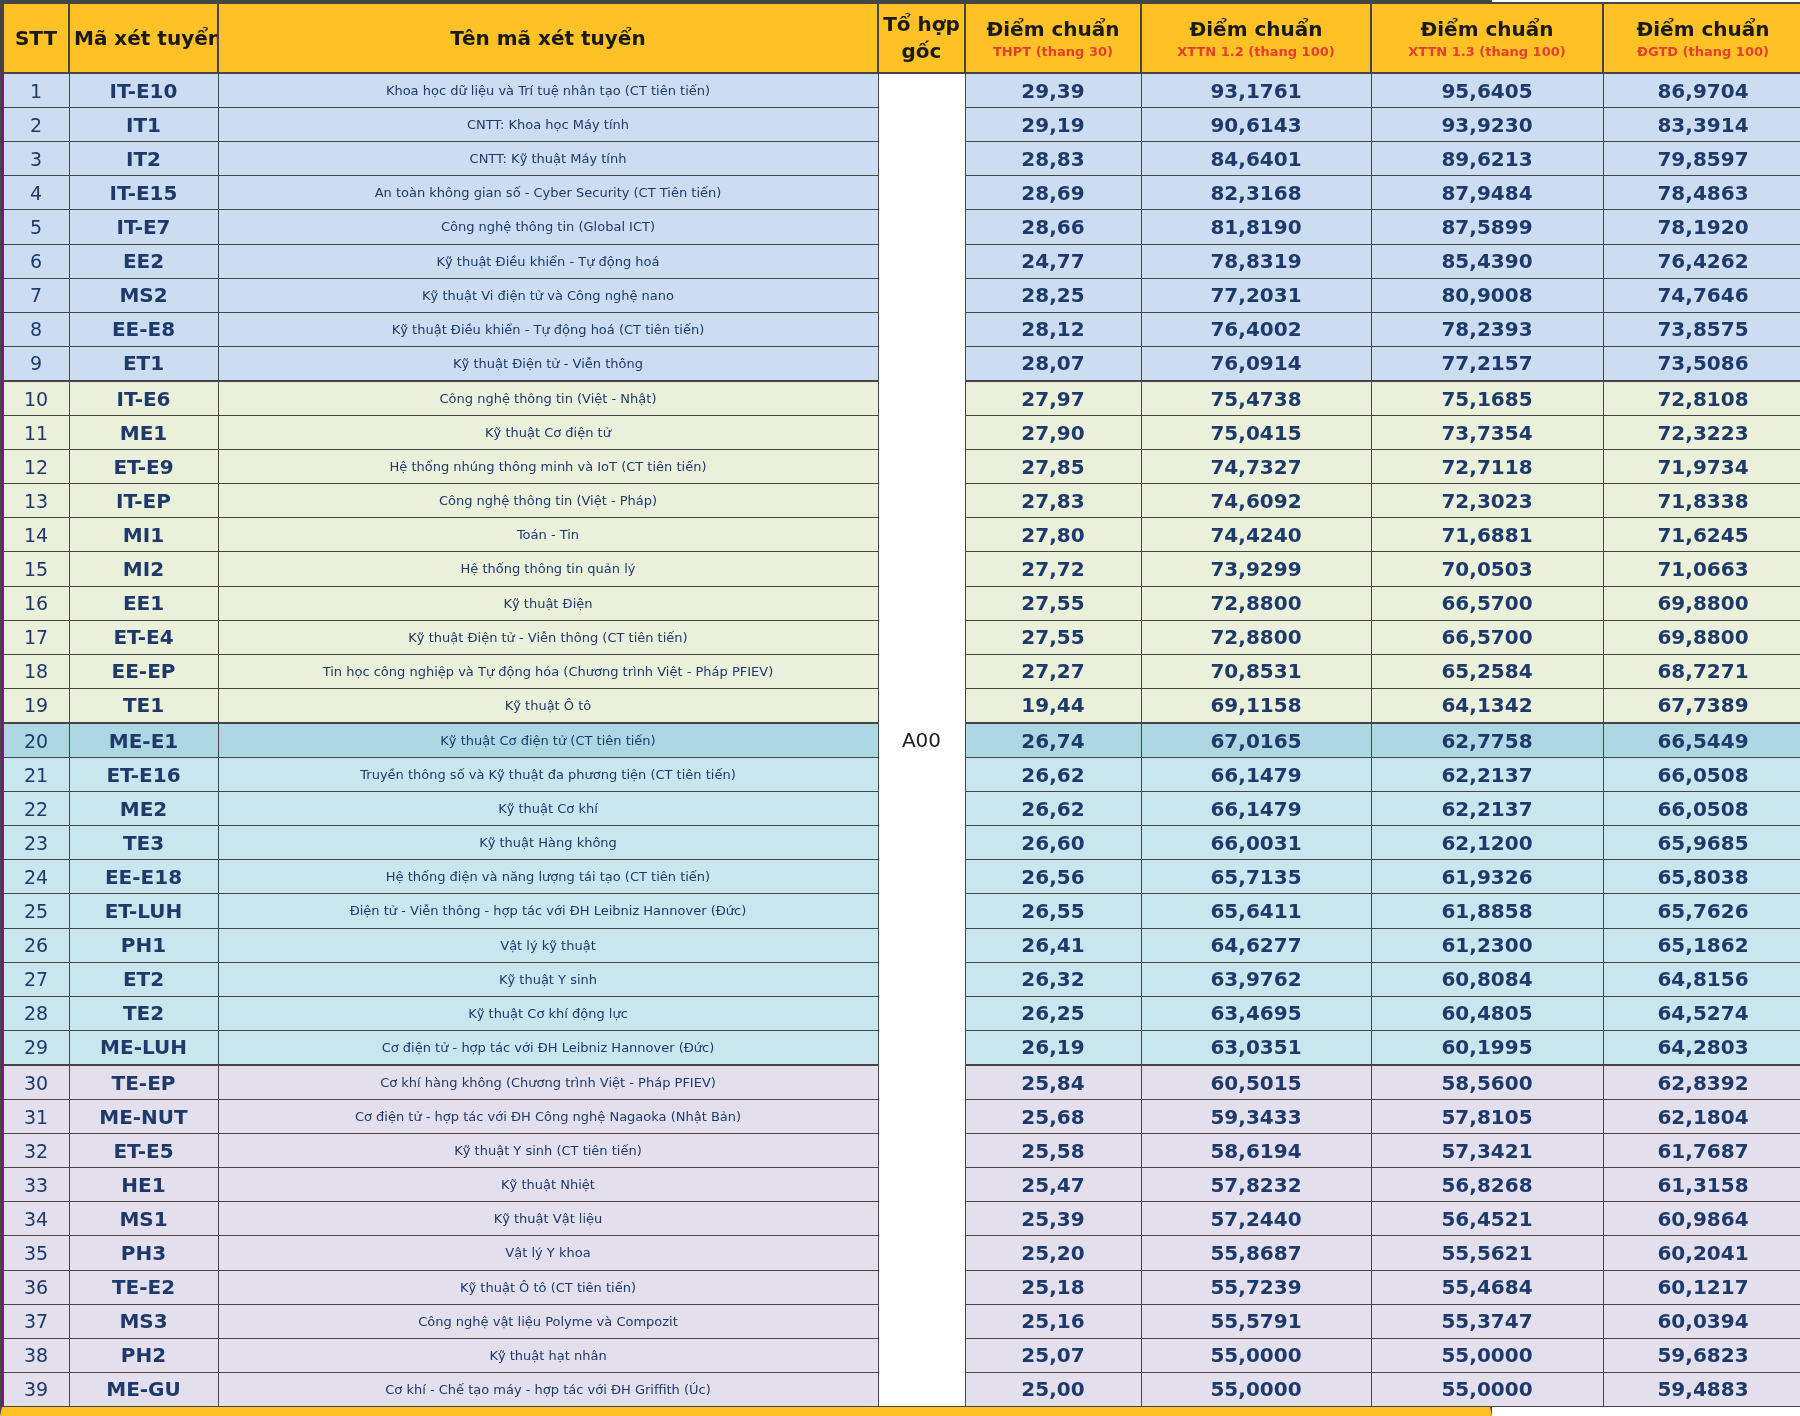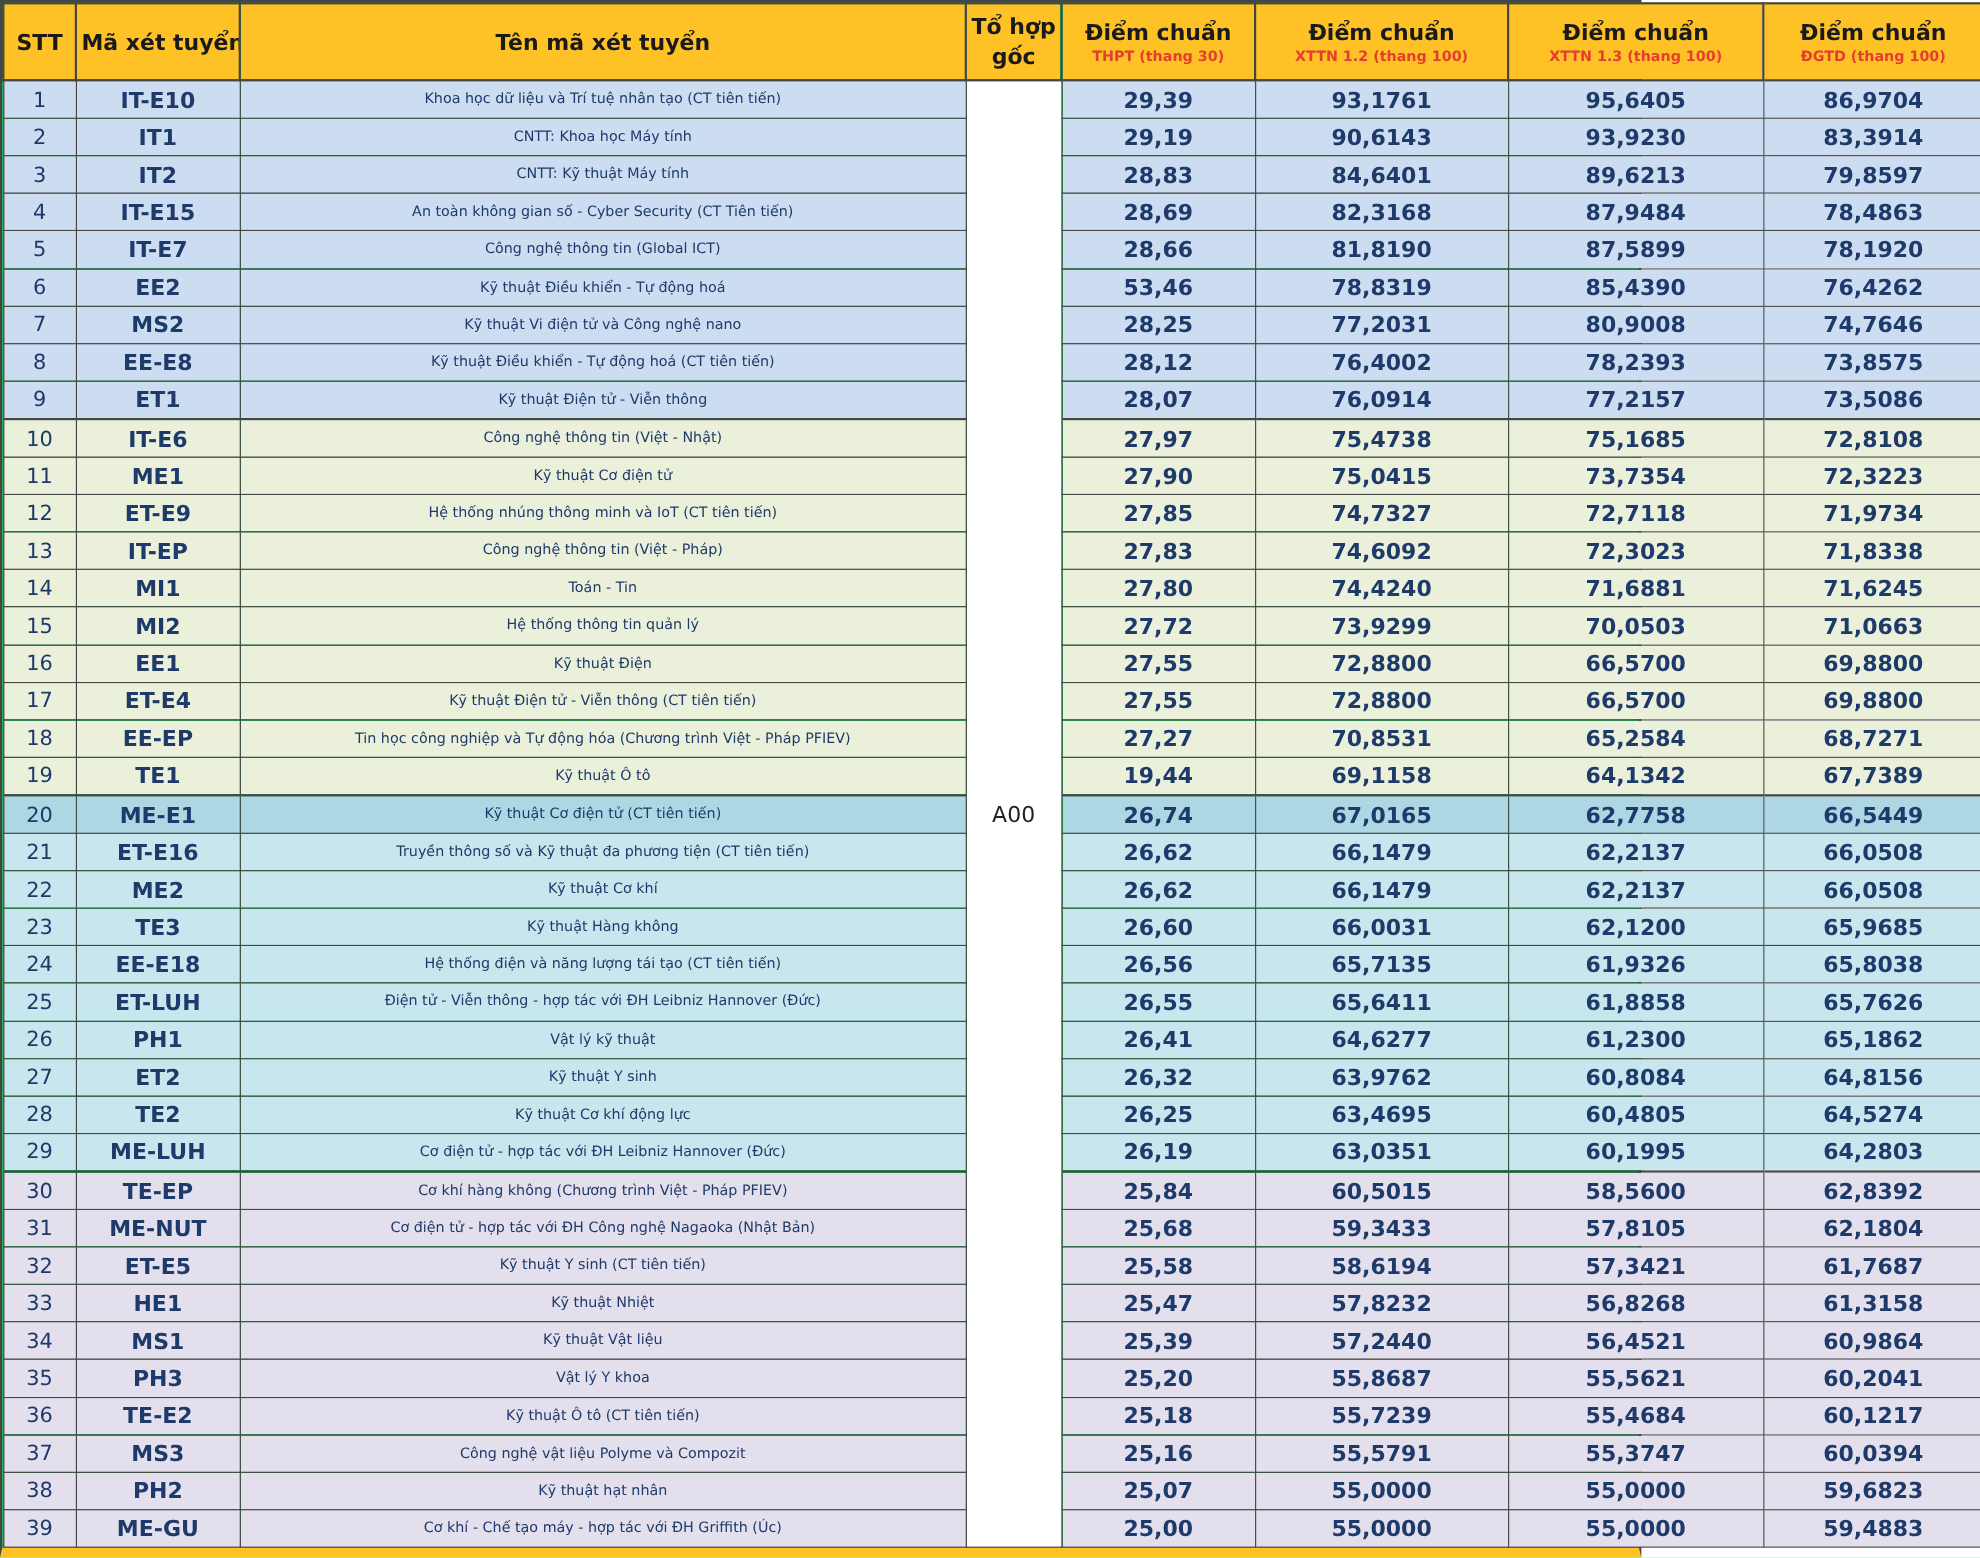--- a/index.html
+++ b/index.html
@@ -19,21 +19,21 @@
   html,body{margin:0;padding:0;background:#ffffff;}
   body{
     width:1800px;height:1416px;
     font-family:"DejaVu Sans","Liberation Sans",sans-serif;
     color:var(--body-text);
   }
   .table-wrap{
     width:1492px;height:1416px;box-sizing:border-box;
     border:2px solid var(--grid);
     border-bottom:9px solid var(--outer-amber);
-    background:#22c55e;
+    background:#701a75;
   }
   table{
     width:100%;height:100%;
     border-collapse:collapse;table-layout:fixed;
   }
   th,td{
     border:1px solid var(--grid);
     text-align:center;vertical-align:middle;
     padding:0 4px;overflow:hidden;white-space:nowrap;
   }
@@ -145,21 +145,21 @@
           <td class="name-cell">Công nghệ thông tin (Global ICT)</td>
           <td class="score-cell">28,66</td>
           <td class="score-cell">81,8190</td>
           <td class="score-cell">87,5899</td>
           <td class="score-cell">78,1920</td>
         </tr>
         <tr class="g-blue">
           <td class="stt-cell">6</td>
           <td class="code-cell">EE2</td>
           <td class="name-cell">Kỹ thuật Điều khiển - Tự động hoá</td>
-          <td class="score-cell">53,46</td>
+          <td class="score-cell">24,77</td>
           <td class="score-cell">78,8319</td>
           <td class="score-cell">85,4390</td>
           <td class="score-cell">76,4262</td>
         </tr>
         <tr class="g-blue">
           <td class="stt-cell">7</td>
           <td class="code-cell">MS2</td>
           <td class="name-cell">Kỹ thuật Vi điện tử và Công nghệ nano</td>
           <td class="score-cell">28,25</td>
           <td class="score-cell">77,2031</td>

